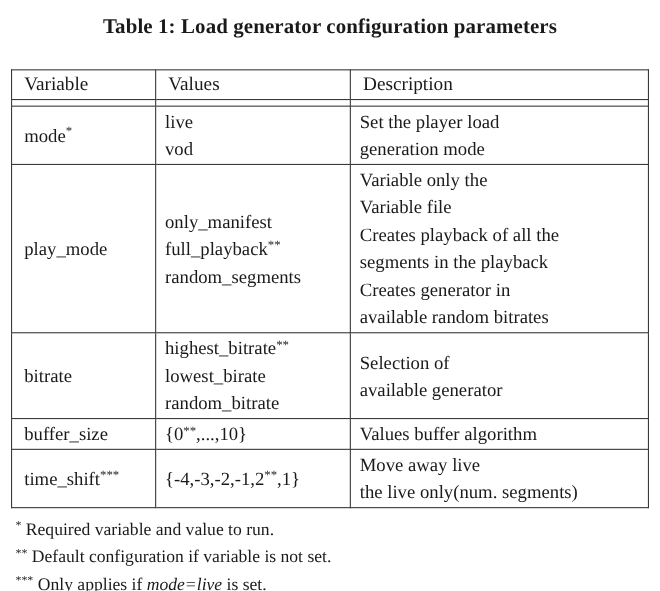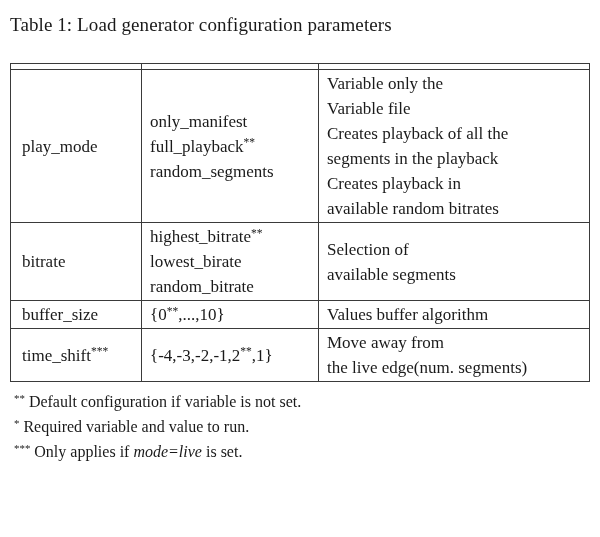--- a/index.html
+++ b/index.html
@@ -10,21 +10,22 @@
   *{margin:0;padding:0;box-sizing:border-box;}
   html,body{
     width:600px;height:537px;
     background:var(--background);
     color:var(--text);
     font-family:"Liberation Serif","DejaVu Serif",serif;
     overflow:hidden;
   }
   .page{padding:10px 10px 0 10px;}
   .caption{
-    font-weight:normal;
+    text-align:center;
+    font-weight:bold;
     font-size:19px;
     line-height:24px;
     margin-top:3px;
     margin-bottom:26px;
     letter-spacing:0.1px;
   }
   table.config{
     border-collapse:collapse;
     width:580px;
     table-layout:fixed;
@@ -81,57 +82,75 @@
 
   <div class="caption">Table 1: Load generator configuration parameters</div>
 
   <table class="config">
     <colgroup>
       <col class="c-variable">
       <col class="c-values">
       <col class="c-description">
     </colgroup>
     <thead>
+      <tr>
+        <th>Variable</th>
+        <th>Values</th>
+        <th>Description</th>
+      </tr>
       <tr class="spacer">
         <td></td>
         <td></td>
         <td></td>
       </tr>
     </thead>
     <tbody>
+        <tr>
+          <td class="col-variable">
+            <div class="line"><span>mode</span><sup>*</sup></div>
+          </td>
+          <td class="col-values">
+            <div class="line"><span>live</span></div>
+            <div class="line"><span>vod</span></div>
+          </td>
+          <td class="col-description">
+            <div class="line"><span>Set the player load</span></div>
+            <div class="line"><span>generation mode</span></div>
+          </td>
+        </tr>
         <tr>
           <td class="col-variable">
             <div class="line"><span>play_mode</span></div>
           </td>
           <td class="col-values">
             <div class="line"><span>only_manifest</span></div>
             <div class="line"><span>full_playback</span><sup>**</sup></div>
             <div class="line"><span>random_segments</span></div>
           </td>
           <td class="col-description">
             <div class="line"><span>Variable only the</span></div>
             <div class="line"><span>Variable file</span></div>
             <div class="line"><span>Creates playback of all the</span></div>
             <div class="line"><span>segments in the playback</span></div>
-            <div class="line"><span>Creates playback in</span></div>
+            <div class="line"><span>Creates generator in</span></div>
             <div class="line"><span>available random bitrates</span></div>
           </td>
         </tr>
         <tr>
           <td class="col-variable">
             <div class="line"><span>bitrate</span></div>
           </td>
           <td class="col-values">
             <div class="line"><span>highest_bitrate</span><sup>**</sup></div>
             <div class="line"><span>lowest_birate</span></div>
             <div class="line"><span>random_bitrate</span></div>
           </td>
           <td class="col-description">
             <div class="line"><span>Selection of</span></div>
-            <div class="line"><span>available segments</span></div>
+            <div class="line"><span>available generator</span></div>
           </td>
         </tr>
         <tr>
           <td class="col-variable">
             <div class="line"><span>buffer_size</span></div>
           </td>
           <td class="col-values">
             <div class="line"><span>{0</span><sup>**</sup><span>,...,10}</span></div>
           </td>
           <td class="col-description">
@@ -139,26 +158,26 @@
           </td>
         </tr>
         <tr>
           <td class="col-variable">
             <div class="line"><span>time_shift</span><sup>***</sup></div>
           </td>
           <td class="col-values">
             <div class="line"><span>{-4,-3,-2,-1,2</span><sup>**</sup><span>,1}</span></div>
           </td>
           <td class="col-description">
-            <div class="line"><span>Move away from</span></div>
-            <div class="line"><span>the live edge(num. segments)</span></div>
+            <div class="line"><span>Move away live</span></div>
+            <div class="line"><span>the live only(num. segments)</span></div>
           </td>
         </tr>
       </tbody>
   </table>
 
   <div class="footnotes">
+      <div class="footnote"><sup>*</sup><span> Required variable and value to run.</span></div>
       <div class="footnote"><sup>**</sup><span> Default configuration if variable is not set.</span></div>
-      <div class="footnote"><sup>*</sup><span> Required variable and value to run.</span></div>
       <div class="footnote"><sup>***</sup><span> Only applies if </span><i>mode=live</i><span> is set.</span></div>
     </div>
 
 </div>
 
 </body></html>

